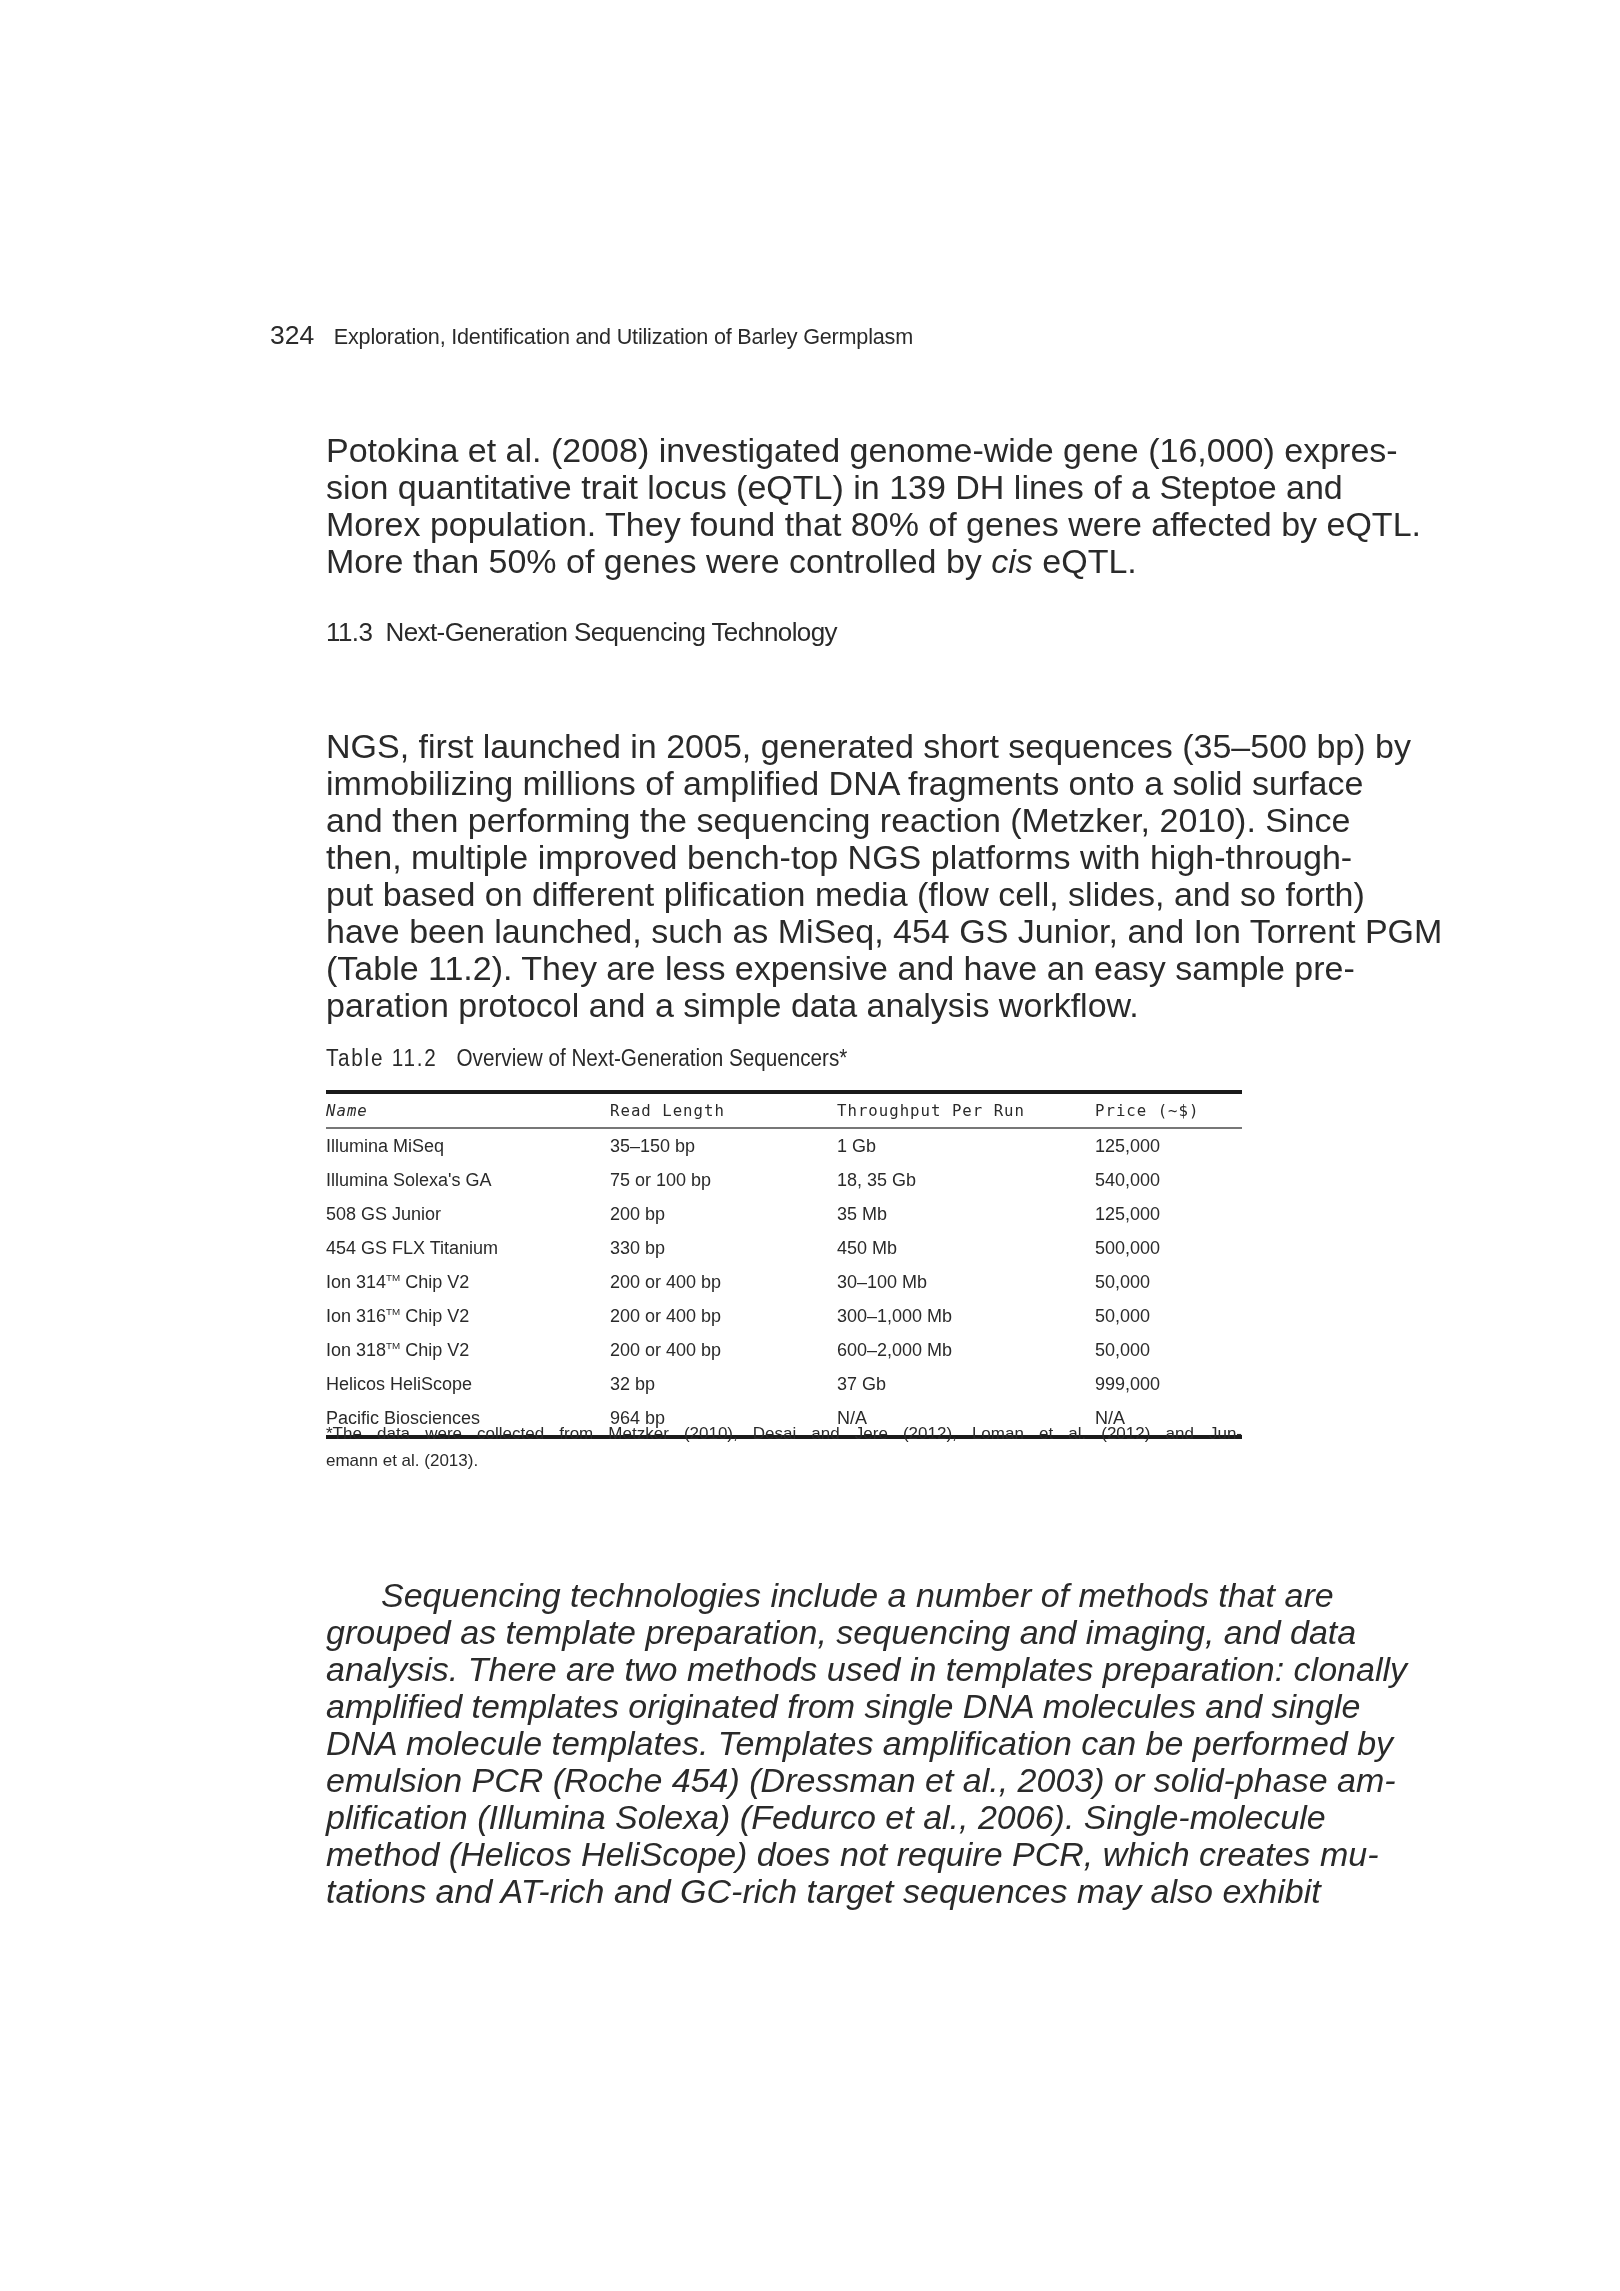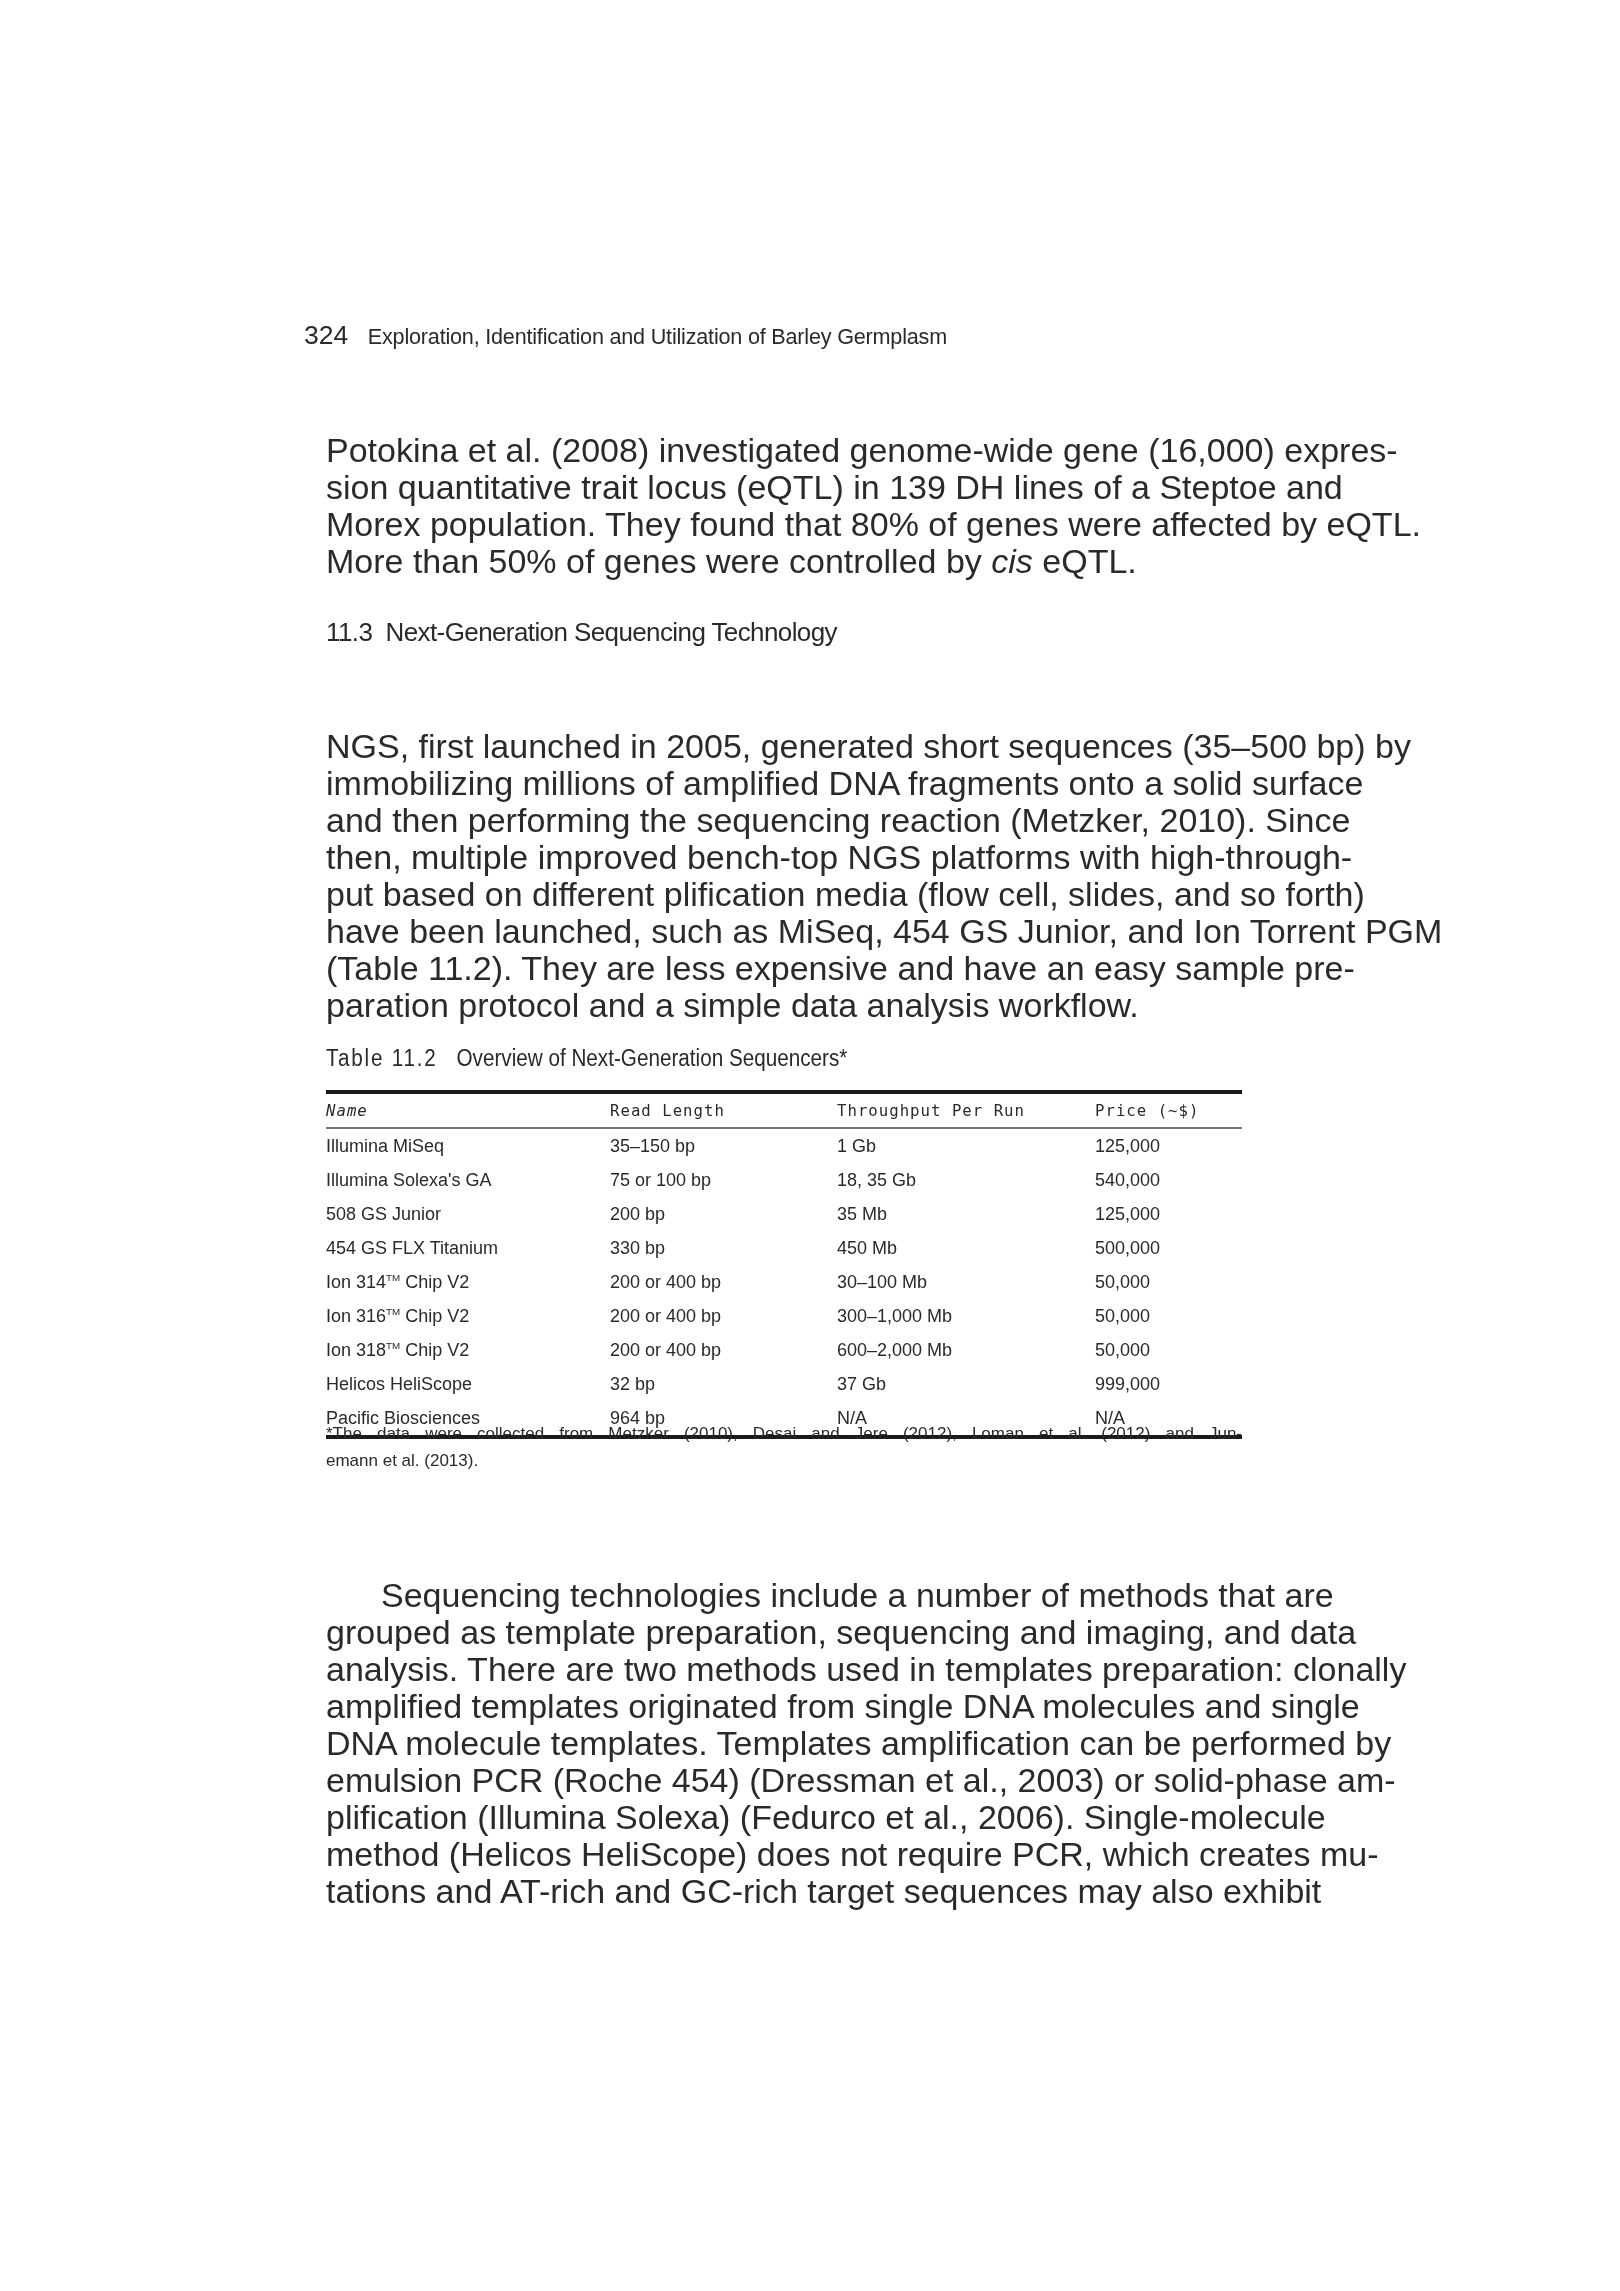--- a/index.html
+++ b/index.html
@@ -1,19 +1,19 @@
 <!DOCTYPE html>
 <html><head>
 <meta charset="utf-8">
 <style>
   html, body { margin:0; padding:0; background:#ffffff; }
   body { width:1620px; height:2292px; position:relative; overflow:hidden; color:#2a2a2a;
          font-family:"Liberation Sans", sans-serif; }
   .abs { position:absolute; }
-  .running-head { left:304px; top:320px; font-size:23.5px; white-space:nowrap; }
+  .running-head { left:270px; top:320px; font-size:23.5px; white-space:nowrap; }
   .running-head .pno { font-size:26.5px; margin-right:19.6px; }
   .running-head .title { font-size:21.6px; letter-spacing:-0.2px; }
   .para { left:326px; width:916px; font-size:34px; line-height:37px; text-align:justify; text-align-last:left; }
   .para .line { display:block; height:37px; white-space:nowrap; text-align:justify; text-align-last:justify; }
   .para .line.last { text-align-last:left; }
   .para .line.indent { text-indent:55px; }
   .heading { left:326px; top:617px; font-size:26px; letter-spacing:-0.6px; white-space:nowrap; }
   .caption { left:326px; top:1045px; font-size:23.5px; white-space:nowrap; transform:scaleX(0.88); transform-origin:left; }
   .caption .lbl { letter-spacing:2px; margin-right:21.6px; }
   table.ngs { position:absolute; left:326px; top:1090px; width:916px; border-collapse:collapse; font-size:18px; }
@@ -126,21 +126,21 @@
         <td>N/A</td>
       </tr>
   </tbody>
 </table>
 
 <div class="abs footnote">
   <span class="line">*The data were collected from Metzker (2010), Desai and Jere (2012), Loman et al. (2012) and Jun-</span>
   <span class="line last">emann et al. (2013).</span>
 </div>
 
-<div class="abs para" style="top:1577px;">
+<div class="abs para" style="top:1577px;font-style:italic;">
   <span class="line indent">Sequencing technologies include a number of methods that are</span>
   <span class="line">grouped as template preparation, sequencing and imaging, and data</span>
   <span class="line">analysis. There are two methods used in templates preparation: clonally</span>
   <span class="line">amplified templates originated from single DNA molecules and single</span>
   <span class="line">DNA molecule templates. Templates amplification can be performed by</span>
   <span class="line">emulsion PCR (Roche 454) (Dressman et al., 2003) or solid-phase am-</span>
   <span class="line">plification (Illumina Solexa) (Fedurco et al., 2006). Single-molecule</span>
   <span class="line">method (Helicos HeliScope) does not require PCR, which creates mu-</span>
   <span class="line">tations and AT-rich and GC-rich target sequences may also exhibit</span>
 </div>

